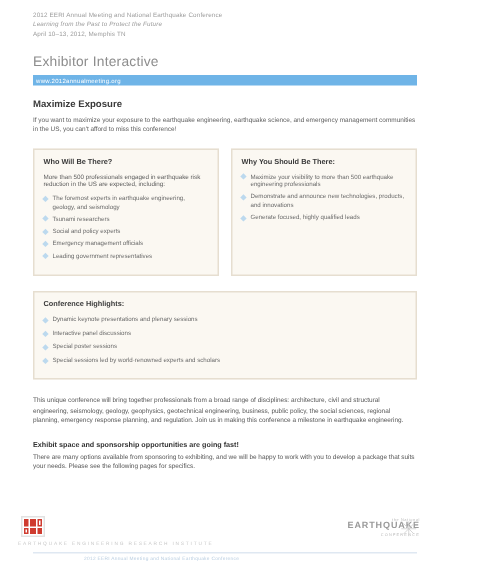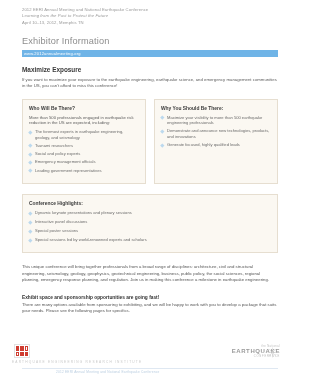--- a/index.html
+++ b/index.html
@@ -154,21 +154,21 @@
 
 <div class="page">
   <div class="inner">
 
     <div class="masthead">
       <div class="mast-line">2012 EERI Annual Meeting and National Earthquake Conference</div>
       <div class="mast-line italic">Learning from the Past to Protect the Future</div>
       <div class="mast-line">April 10–13, 2012, Memphis TN</div>
     </div>
 
-    <div class="doc-title">Exhibitor Information</div>
+    <div class="doc-title">Exhibitor Interactive</div>
 
     <div class="urlbar">
       <span>www.2012annualmeeting.org</span>
     </div>
 
     <div class="section-head">Maximize Exposure</div>
     <div class="body-p">If you want to maximize your exposure to the earthquake engineering, earthquake science, and emergency management communities in the US, you can't afford to miss this conference!</div>
 
     <div class="cols">
 

